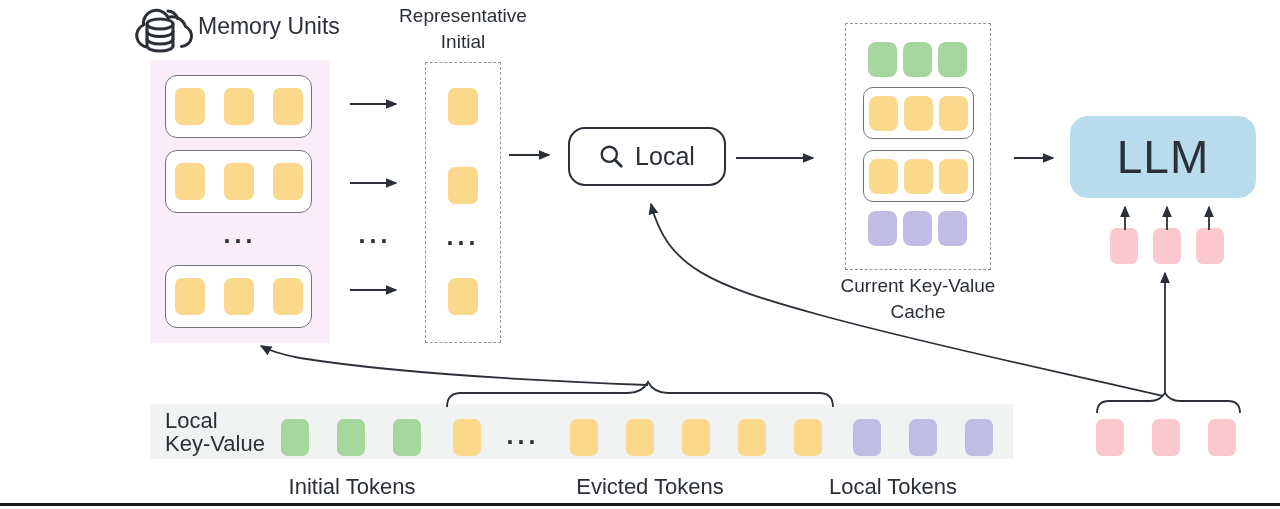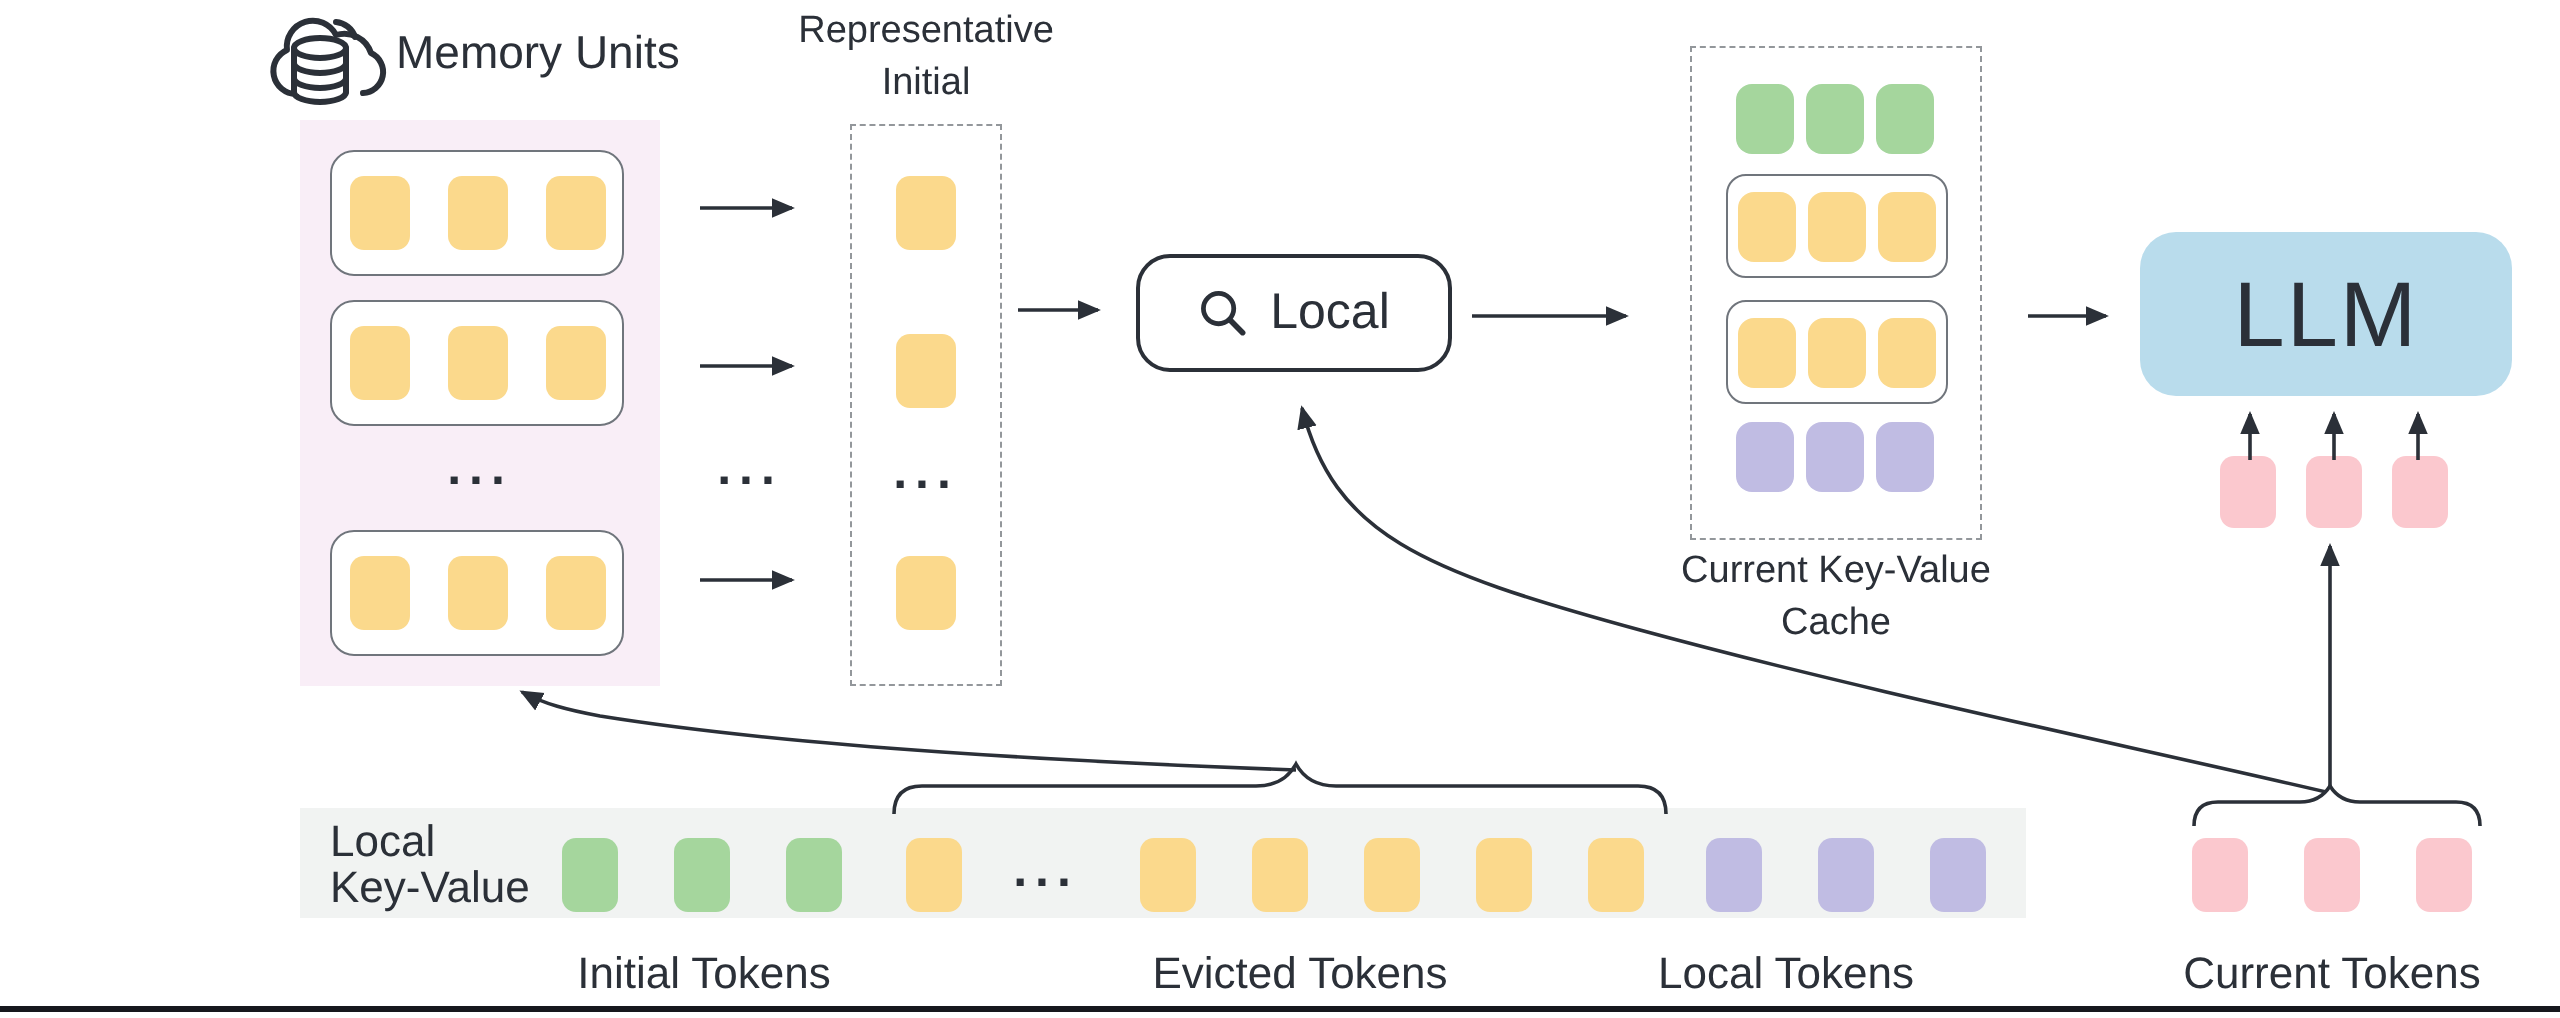--- a/index.html
+++ b/index.html
@@ -191,21 +191,20 @@
     </span>
   <span class="abs token-row tokens-bar" style="left:1096px; top:419px;">
       <span class="token" style="background: rgb(251, 200, 206);"></span>
       <span class="token" style="background: rgb(251, 200, 206);"></span>
       <span class="token" style="background: rgb(251, 200, 206);"></span>
     </span>
 
   <div class="abs caption" style="left:352px;">Initial Tokens</div>
   <div class="abs caption" style="left:650px;">Evicted Tokens</div>
   <div class="abs caption" style="left:893px;">Local Tokens</div>
-  <div class="abs caption" style="left:1166px;">Current Tokens</div>
 
   <div class="abs bottom-rule"></div>
 
   <svg class="overlay" width="1280" height="509" viewBox="0 0 1280 509">
     <defs>
       <marker id="arr" viewBox="0 0 8 8" refX="7" refY="4" markerWidth="6.5" markerHeight="6.5" orient="auto">
         <path class="arrowhead" d="M0,0.6 L8,4 L0,7.4 Z"></path>
       </marker>
     </defs>
 

